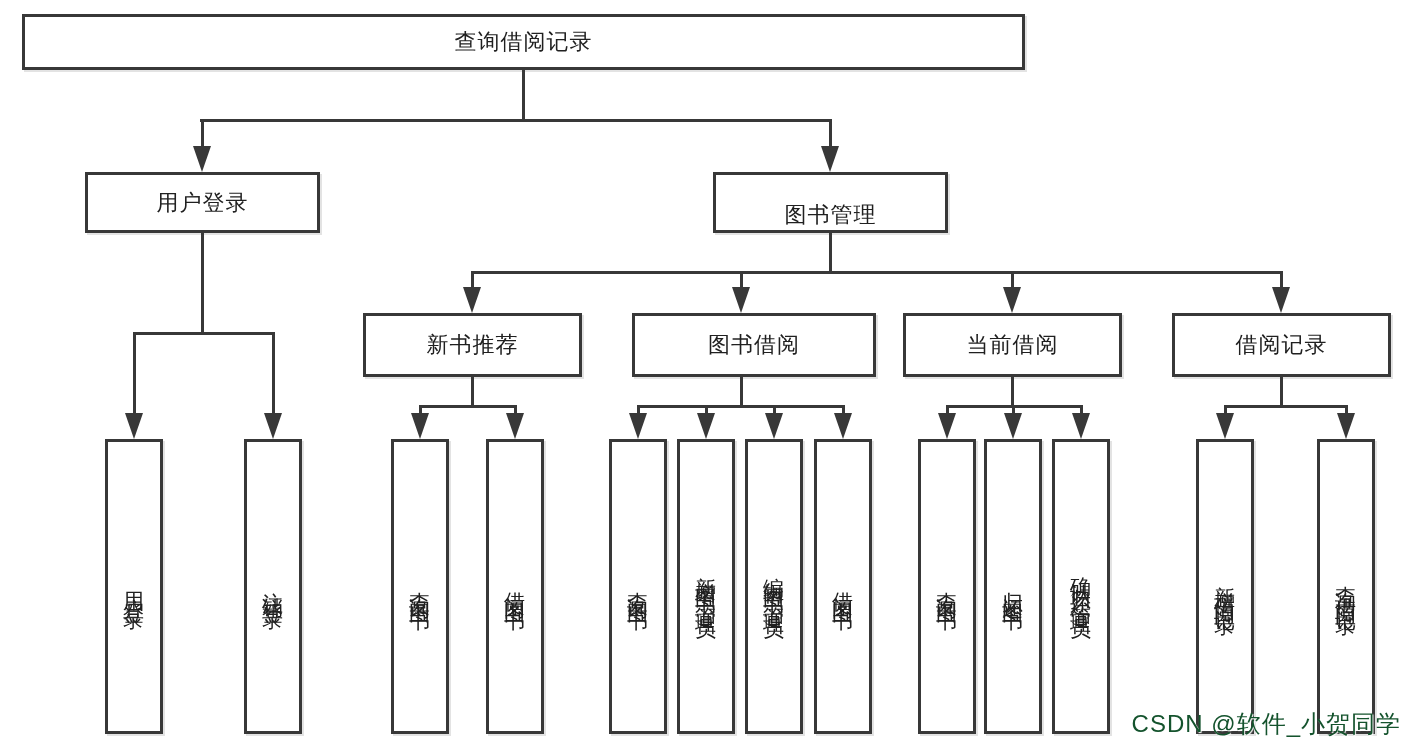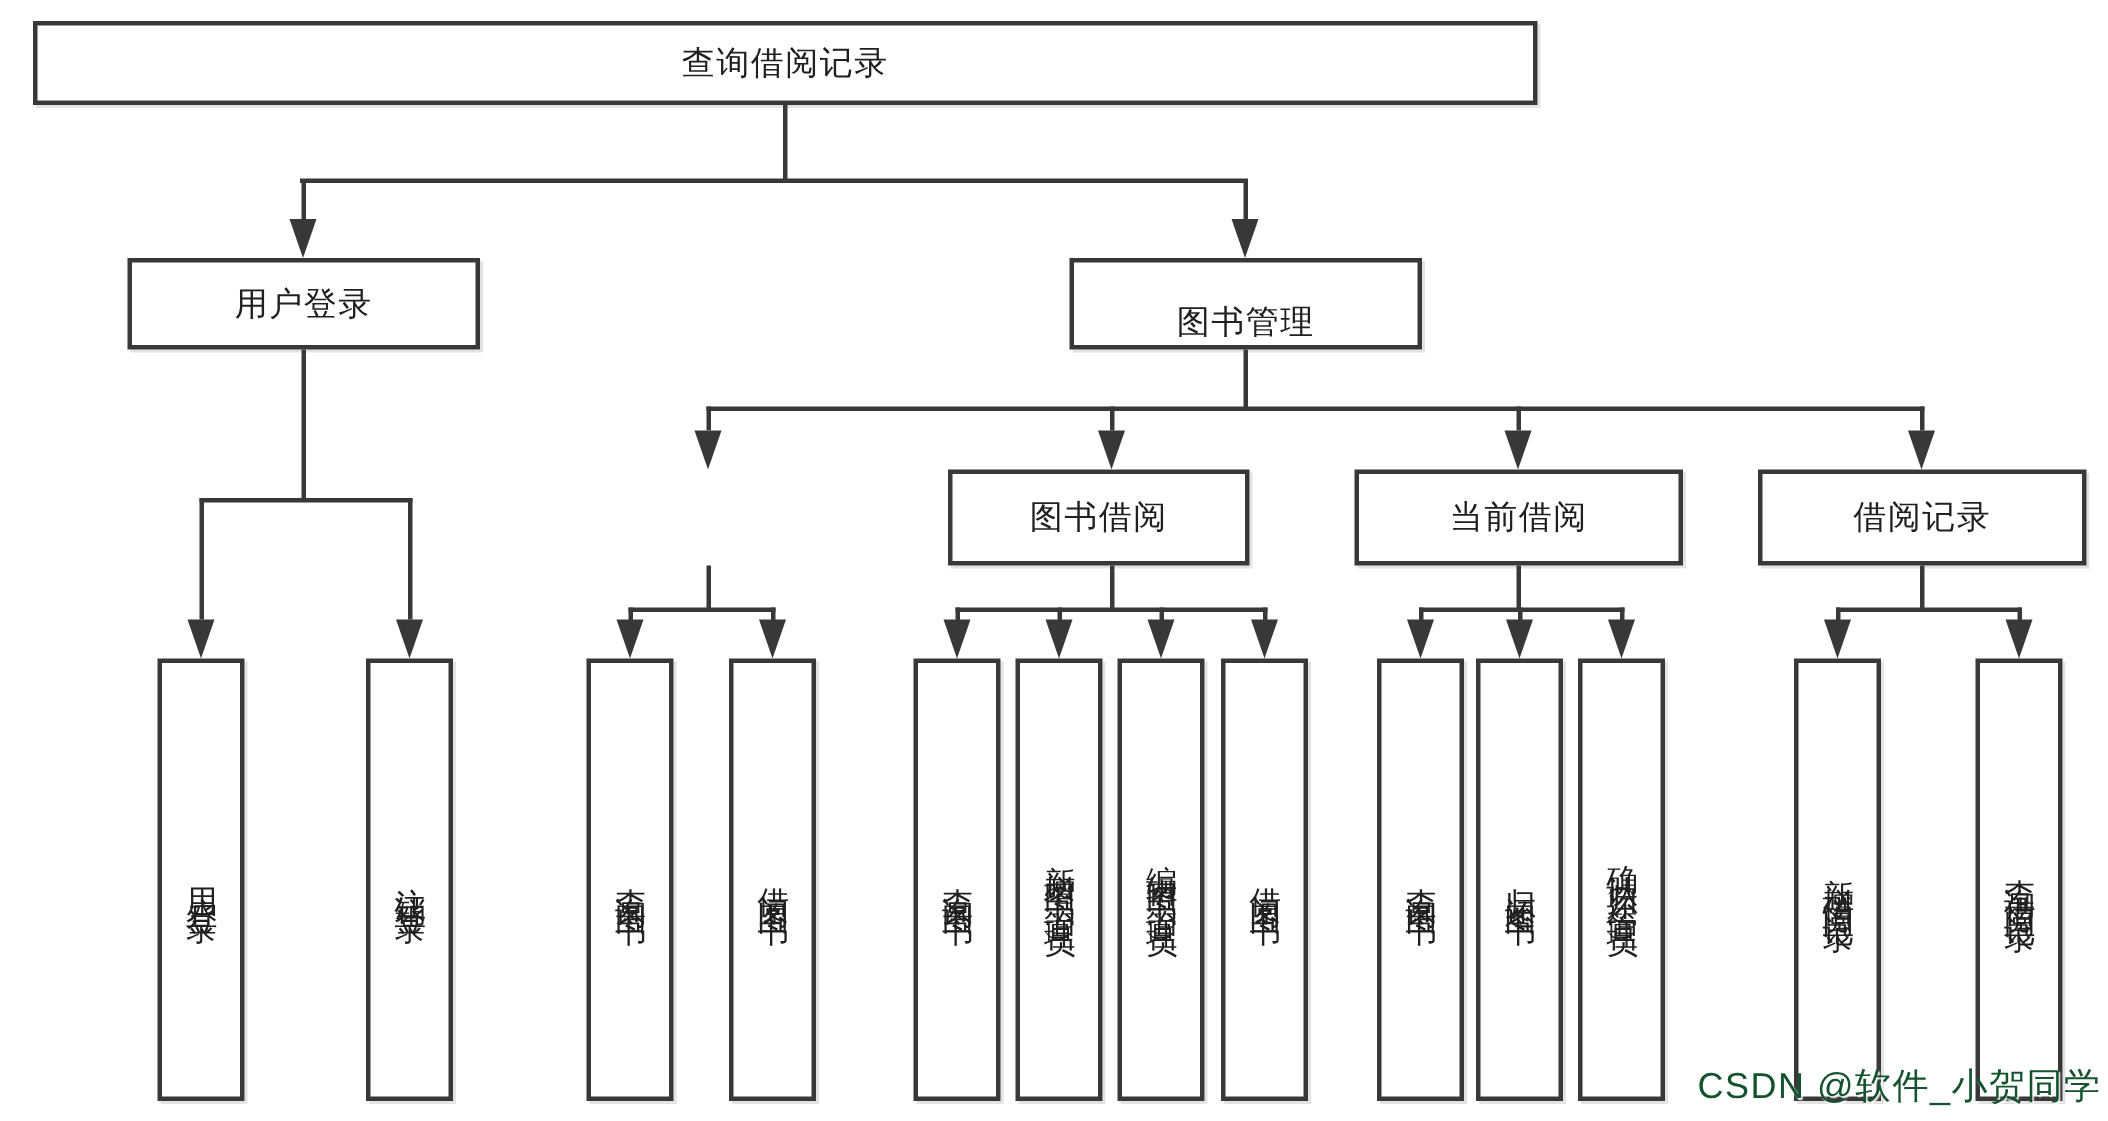--- a/index.html
+++ b/index.html
@@ -30,21 +30,24 @@
     <span>查询借阅记录</span>
   </div>
 
   <div class="box hbox" style="left:85px;top:172px;width:235px;height:61px;">
     <span>用户登录</span>
   </div>
   <div class="box hbox" style="left:713px;top:172px;width:235px;height:61px;align-items:flex-end;">
     <span>图书管理</span>
   </div>
 
-  <div class="box hbox" style="left:632px;top:313px;width:201px;height:64px;">
+  <div class="box hbox" style="left:363px;top:313px;width:219px;height:64px;">
+    <span>新书推荐</span>
+  </div>
+  <div class="box hbox" style="left:632px;top:313px;width:244px;height:64px;">
     <span>图书借阅</span>
   </div>
   <div class="box hbox" style="left:1172px;top:313px;width:219px;height:64px;">
     <span>借阅记录</span>
   </div>
   <div class="box hbox" style="left:903px;top:313px;width:219px;height:64px;">
     <span>当前借阅</span>
   </div>
 
   <div class="box vbox" style="left:105px;top:439px;width:58px;height:295px;">

